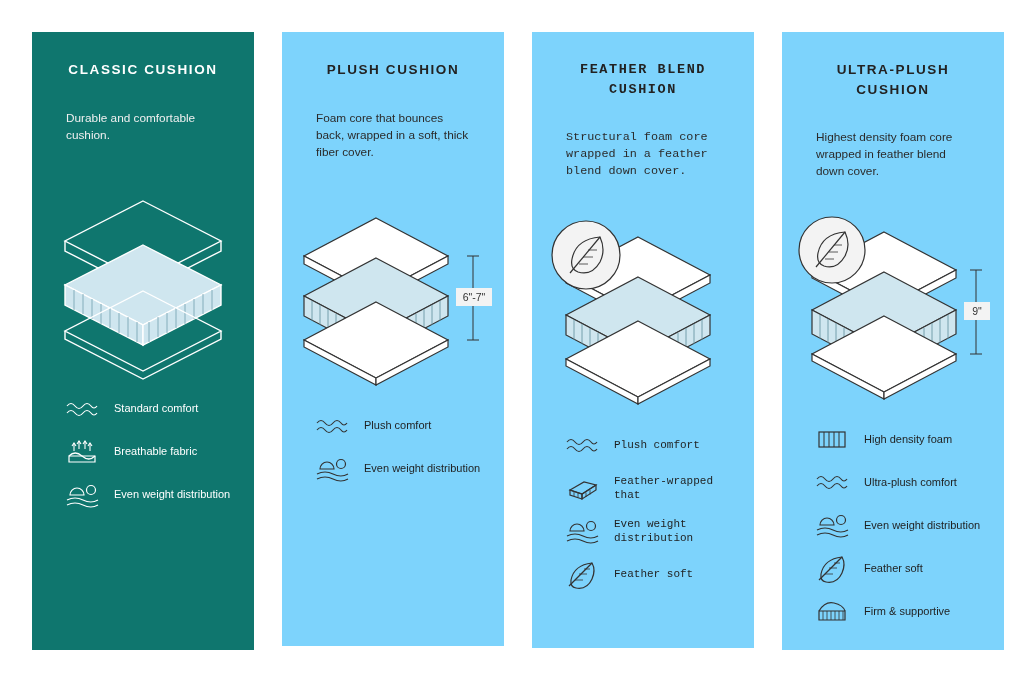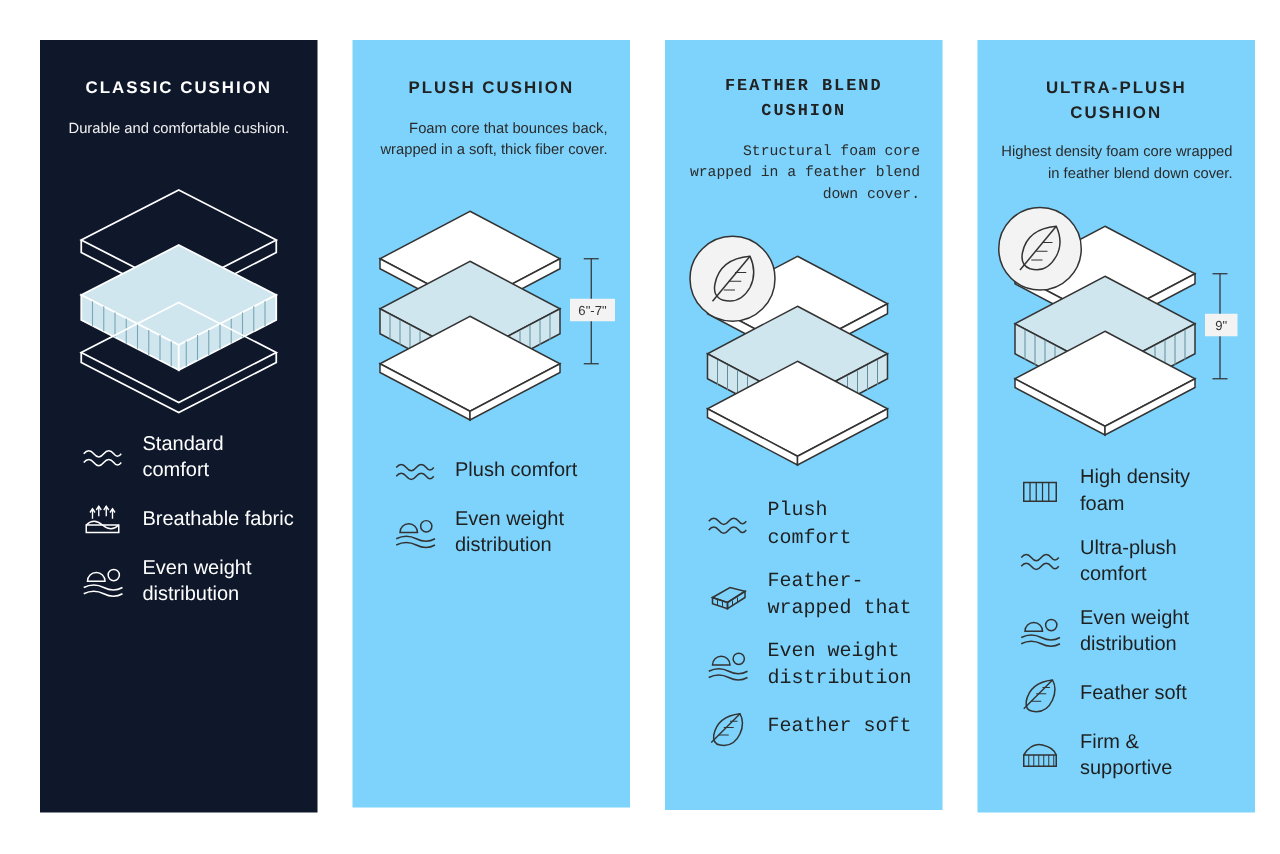--- a/index.html
+++ b/index.html
@@ -27,21 +27,21 @@
   }
   .card {
     width: 222px;
     box-sizing: border-box;
     padding: 28px 18px 24px 18px;
     display: flex;
     flex-direction: column;
     align-items: center;
   }
   .card.dark {
-    background: #0f172a;
+    background: #0f766e;
     color: #ffffff;
     height: 618px;
   }
   .card.light {
     background: #7dd3fc;
     color: #222222;
     height: 618px;
   }
   .card.light.tall-a { height: 614px; }
   .card.light.tall-b { height: 616px; font-family: Liberation Mono, monospace; }
@@ -52,22 +52,22 @@
     letter-spacing: 1.6px;
     text-align: center;
     line-height: 1.45;
     margin: 0 0 14px 0;
     text-transform: uppercase;
   }
   .card.dark .card-title { color: #ffffff; }
   .card-desc {
     font-size: 11.8px;
     line-height: 1.45;
-    text-align: right;
-    margin: 0;
+    text-align: left;
+    margin: 16px;
     color: #2b2b2b;
     max-width: 195px;
   }
   .card.dark .card-desc { color: #f0f0f0; }
 
   .art {
     position: relative;
     width: 200px;
     height: 200px;
     margin: 18px 0 10px 0;
@@ -94,21 +94,21 @@
   .feature .ficon {
     width: 40px;
     min-width: 40px;
     height: 30px;
     display: flex;
     align-items: center;
     justify-content: center;
   }
   .feature .ficon svg { display: block; overflow: visible; }
   .feature .flabel {
-    font-size: 16px;
+    font-size: 11px;
     line-height: 1.35;
     color: #1f1f1f;
     max-width: 130px;
   }
   .card.dark .feature .flabel { color: #ffffff; }
 
   .dim-label {
     font-size: 10.5px;
     fill: #333333;
   }

